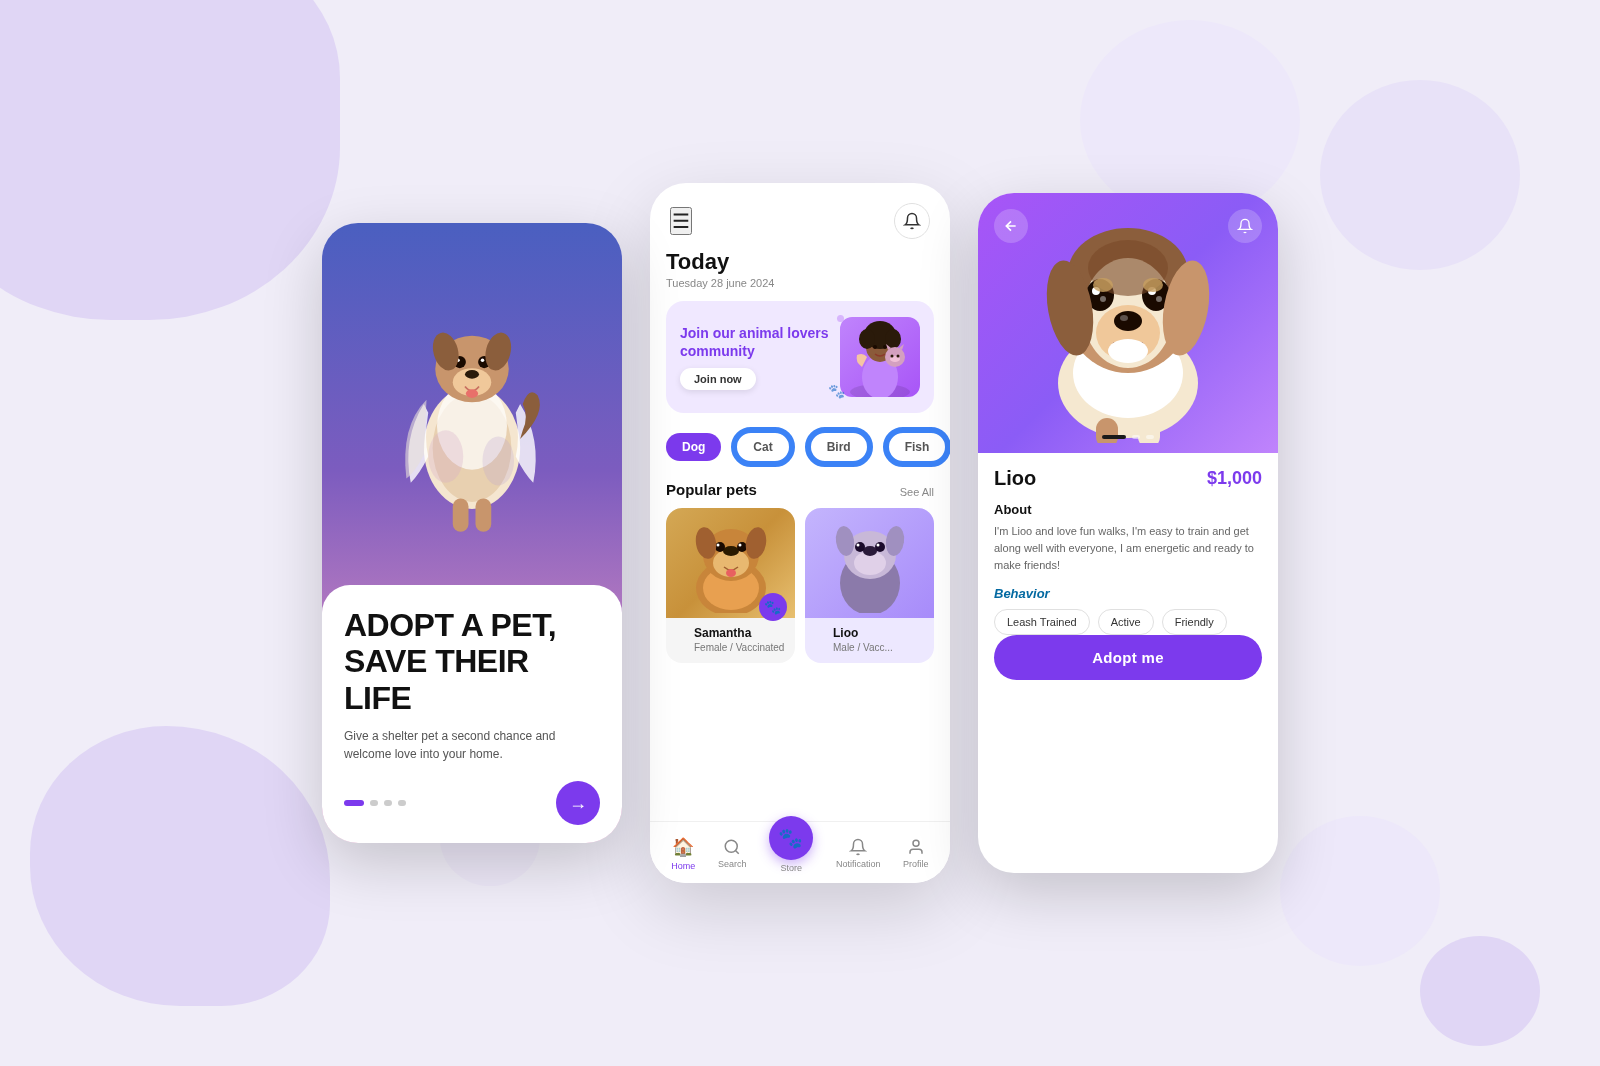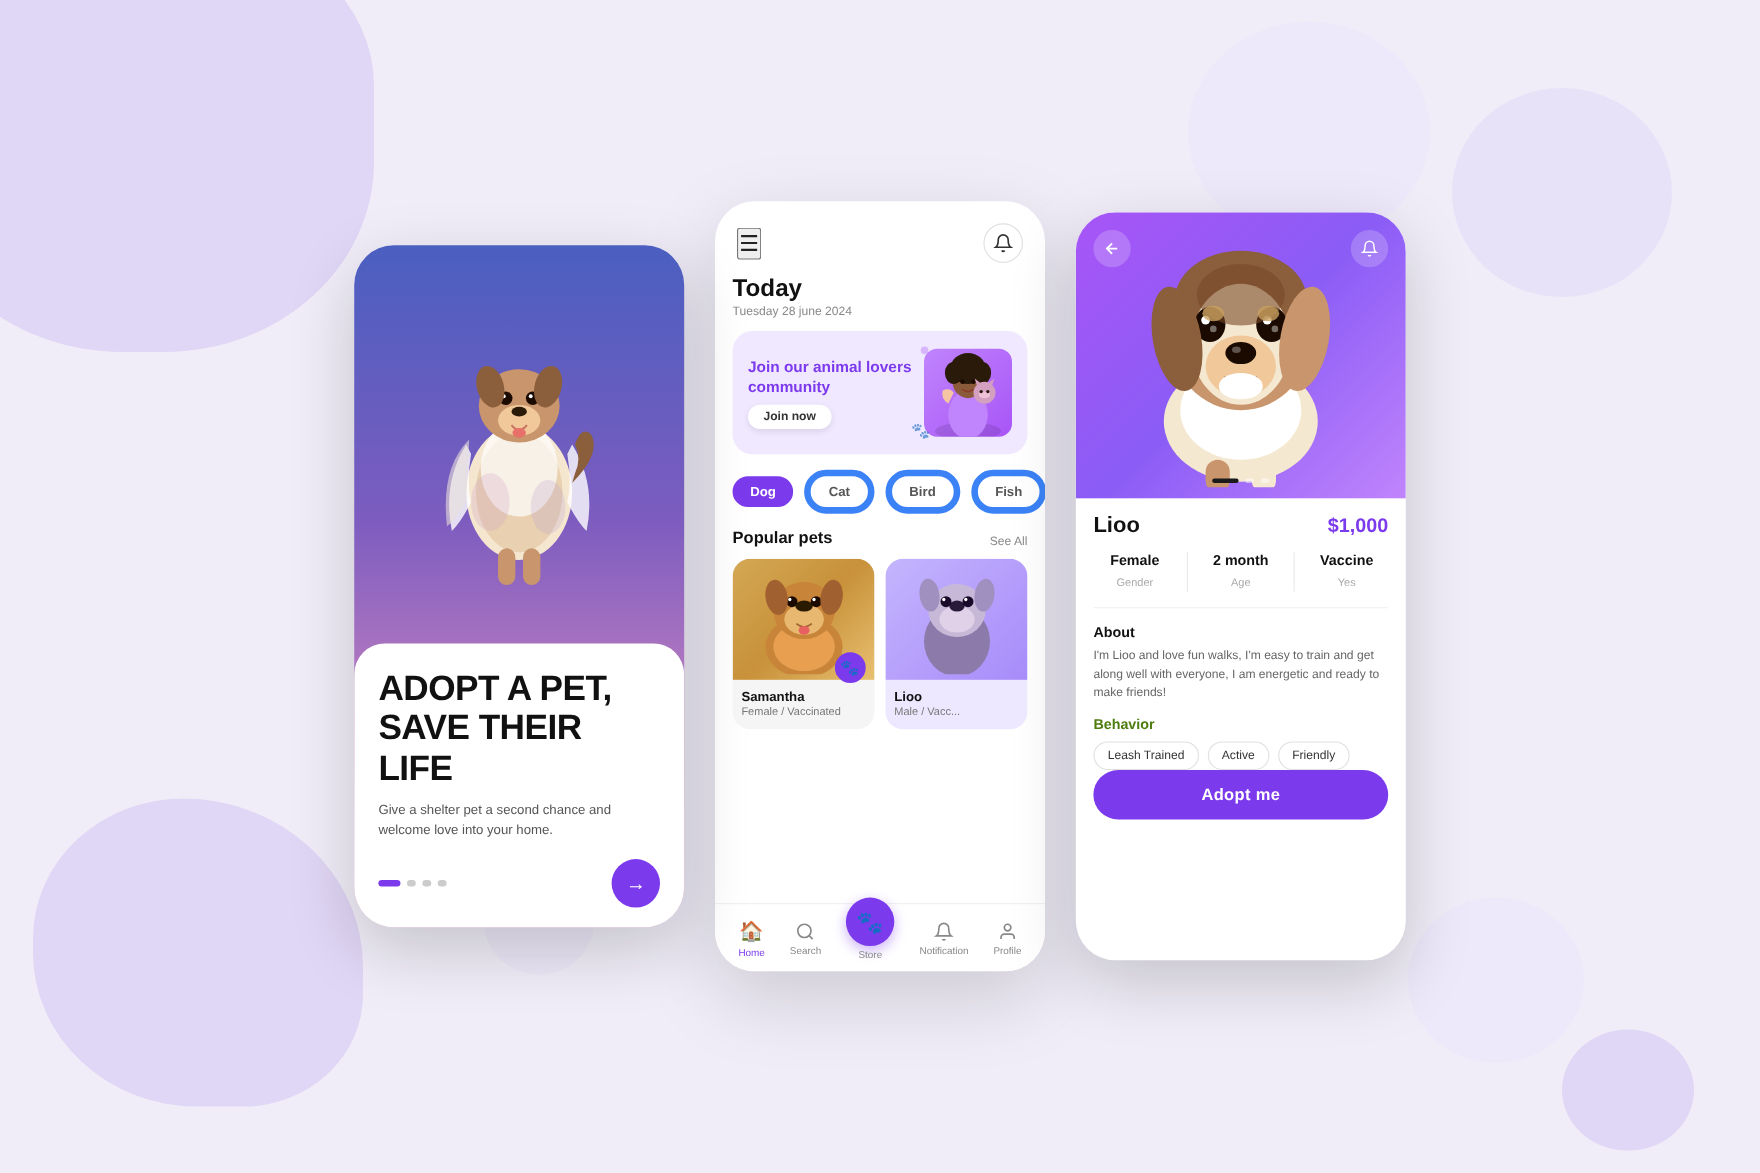--- a/index.html
+++ b/index.html
@@ -286,20 +286,21 @@
     .pet-card-img-placeholder {
       width: 100%;
       height: 110px;
       display: flex;
       align-items: center;
       justify-content: center;
       font-size: 40px;
     }
     .pet-card-info {
       padding: 8px 8px 10px;
+      margin-left: 20px;
     }
     .pet-name {
       font-size: 12px;
       font-weight: 700;
       color: #111;
       margin-bottom: 2px;
     }
     .pet-detail {
       font-size: 10px;
       color: #777;
@@ -510,22 +511,23 @@
     }
     .about-text {
       font-size: 11px;
       color: #666;
       line-height: 1.55;
       margin-bottom: 12px;
     }
     .behavior-title {
       font-size: 13px;
       font-weight: 700;
-      color: #4d7c0f;
+      color: #0369a1;
       margin-bottom: 8px;
+      font-style: italic;
     }
     .behavior-tags {
       display: flex;
       gap: 8px;
       flex-wrap: wrap;
     }
     .behavior-tag {
       padding: 6px 12px;
       border-radius: 20px;
       border: 1.5px solid #e0e0e0;
@@ -843,36 +845,20 @@
       </div>
     </div>
 
     <div class="screen3-body">
       <div class="pet-name-row">
         <span class="pet-big-name">Lioo</span>
         <span class="pet-price">$1,000</span>
       </div>
 
       
-      <div class="stats-row">
-        <div class="stat-item">
-          <span class="stat-value">Female</span>
-          <span class="stat-label">Gender</span>
-        </div>
-        <div class="stat-divider"></div>
-        <div class="stat-item">
-          <span class="stat-value">2 month</span>
-          <span class="stat-label">Age</span>
-        </div>
-        <div class="stat-divider"></div>
-        <div class="stat-item">
-          <span class="stat-value">Vaccine</span>
-          <span class="stat-label">Yes</span>
-        </div>
-      </div>
 
       
       <div class="about-title">About</div>
       <div class="about-text">I'm Lioo and love fun walks, I'm easy to train and get along well with everyone, I am energetic and ready to make friends!</div>
 
       
       <div class="behavior-title">Behavior</div>
       <div class="behavior-tags">
         <span class="behavior-tag">Leash Trained</span>
         <span class="behavior-tag">Active</span>

